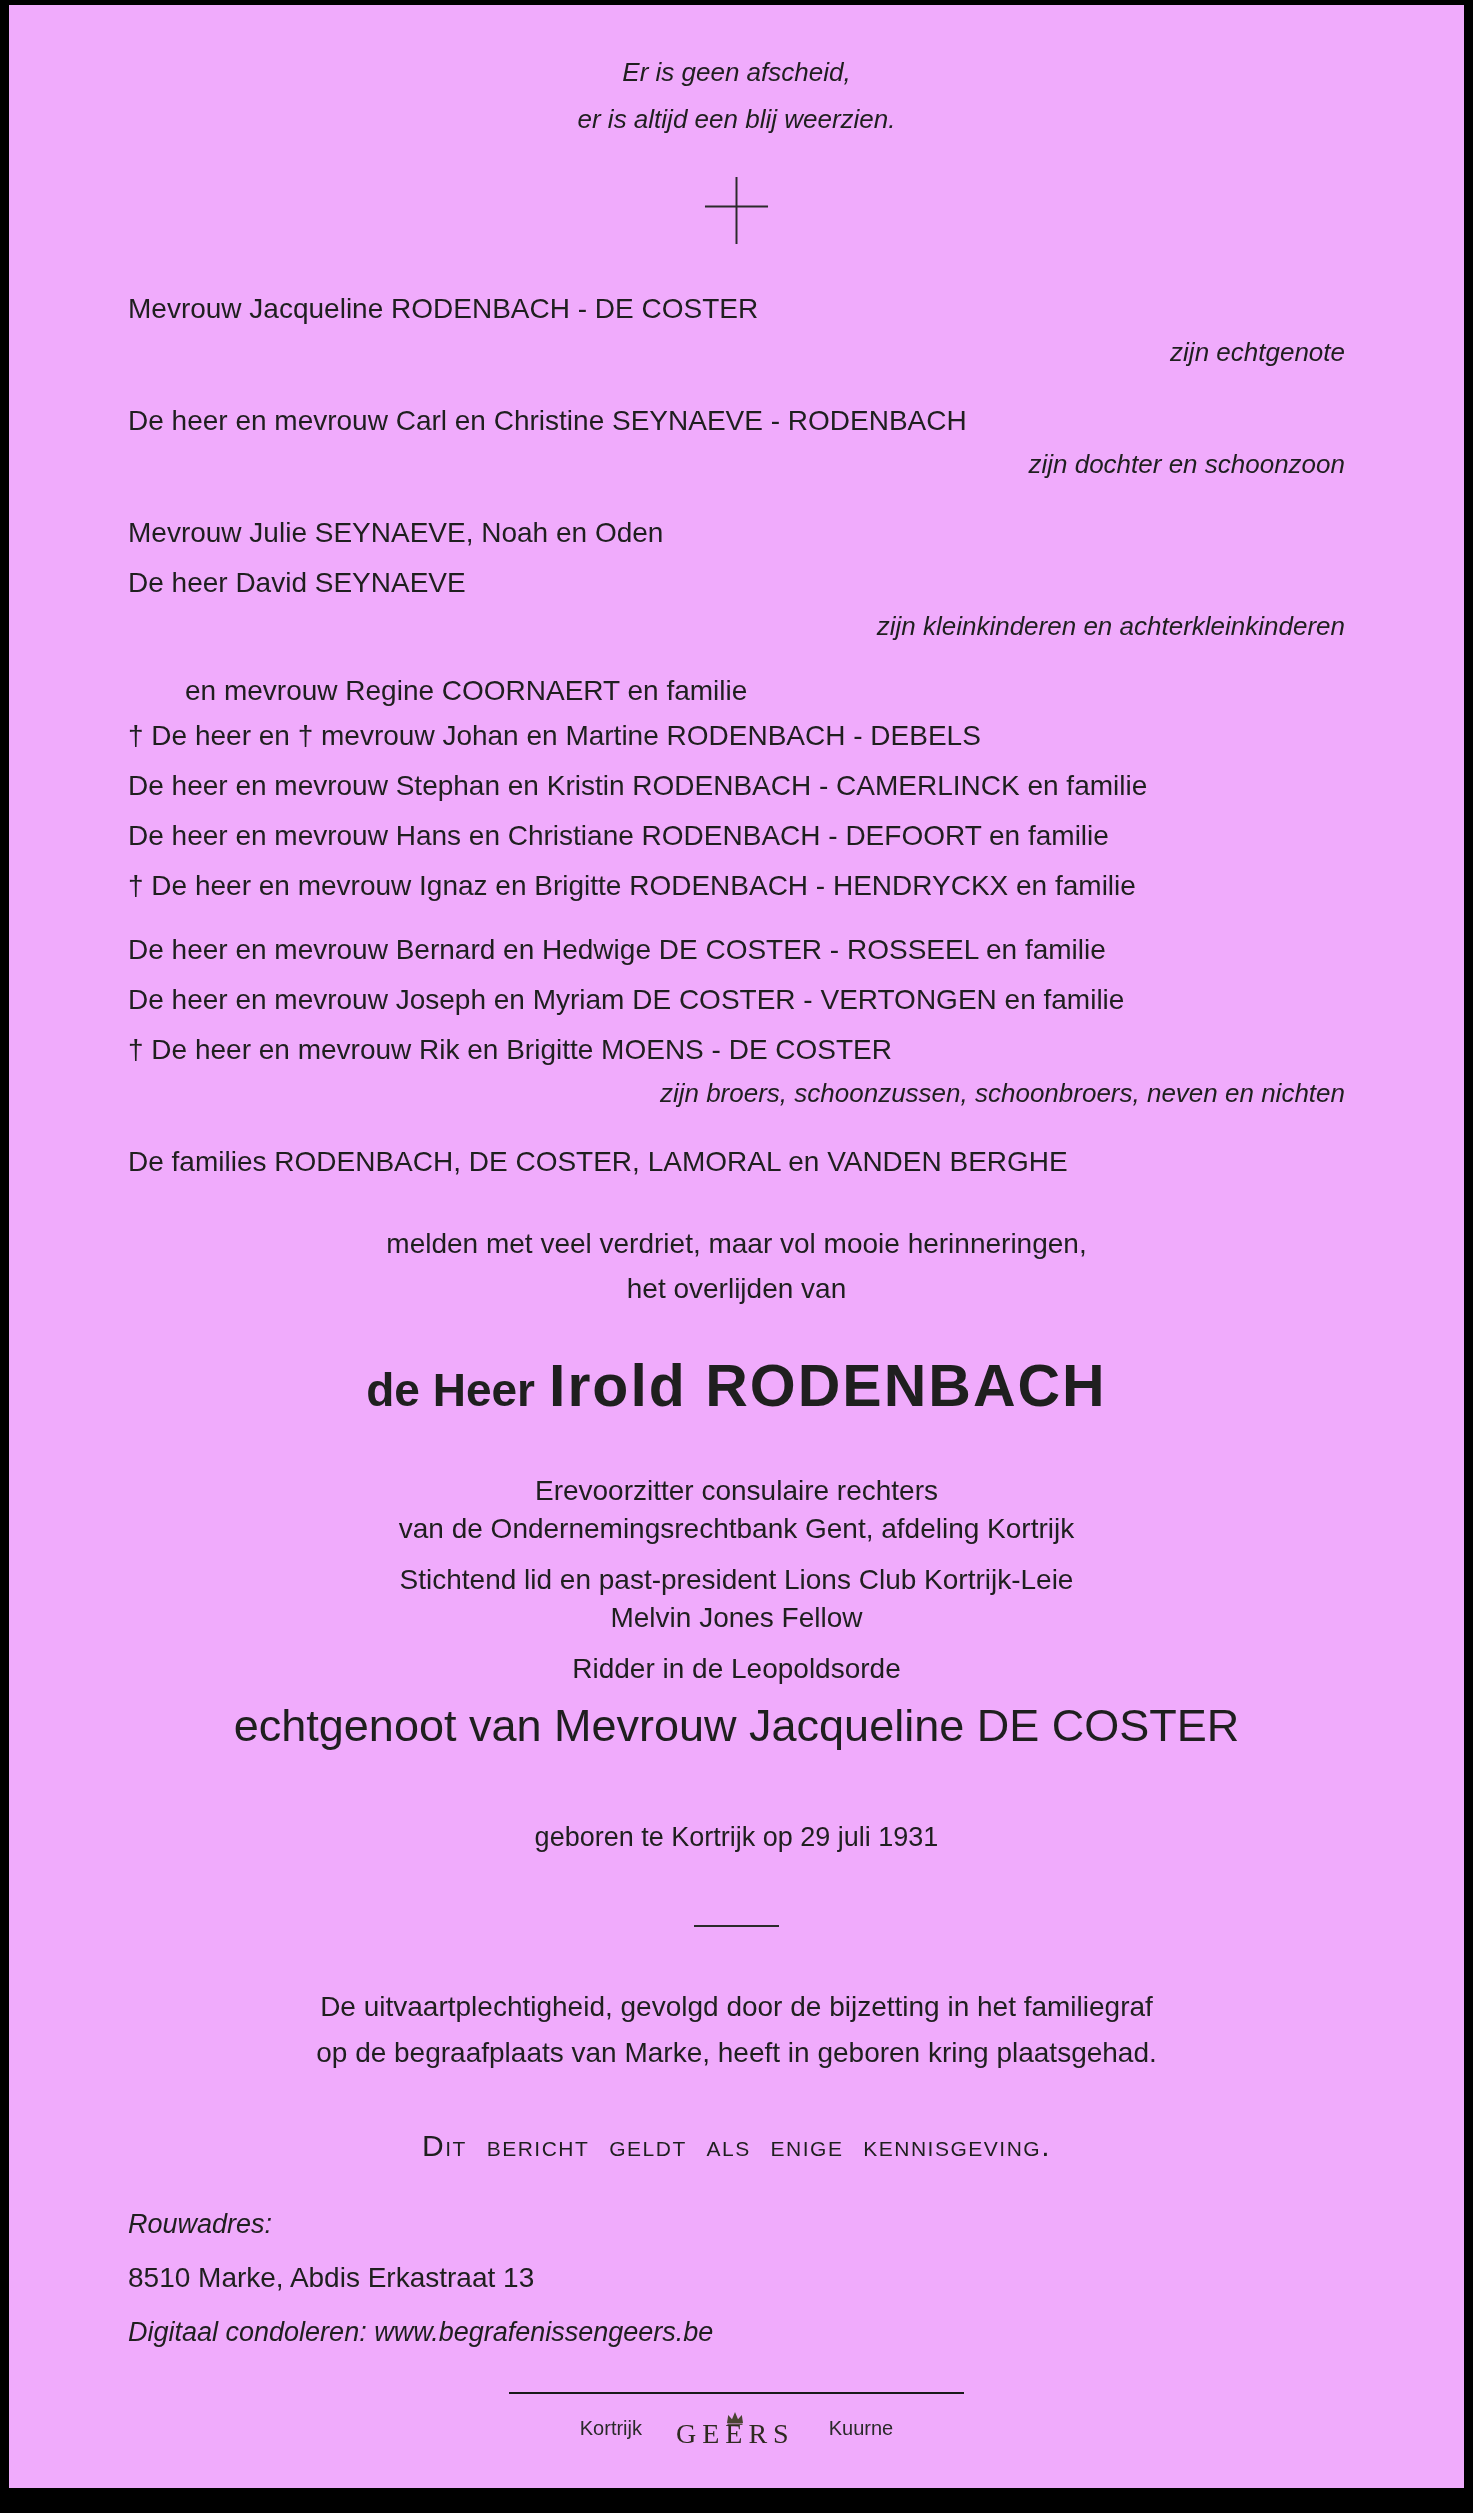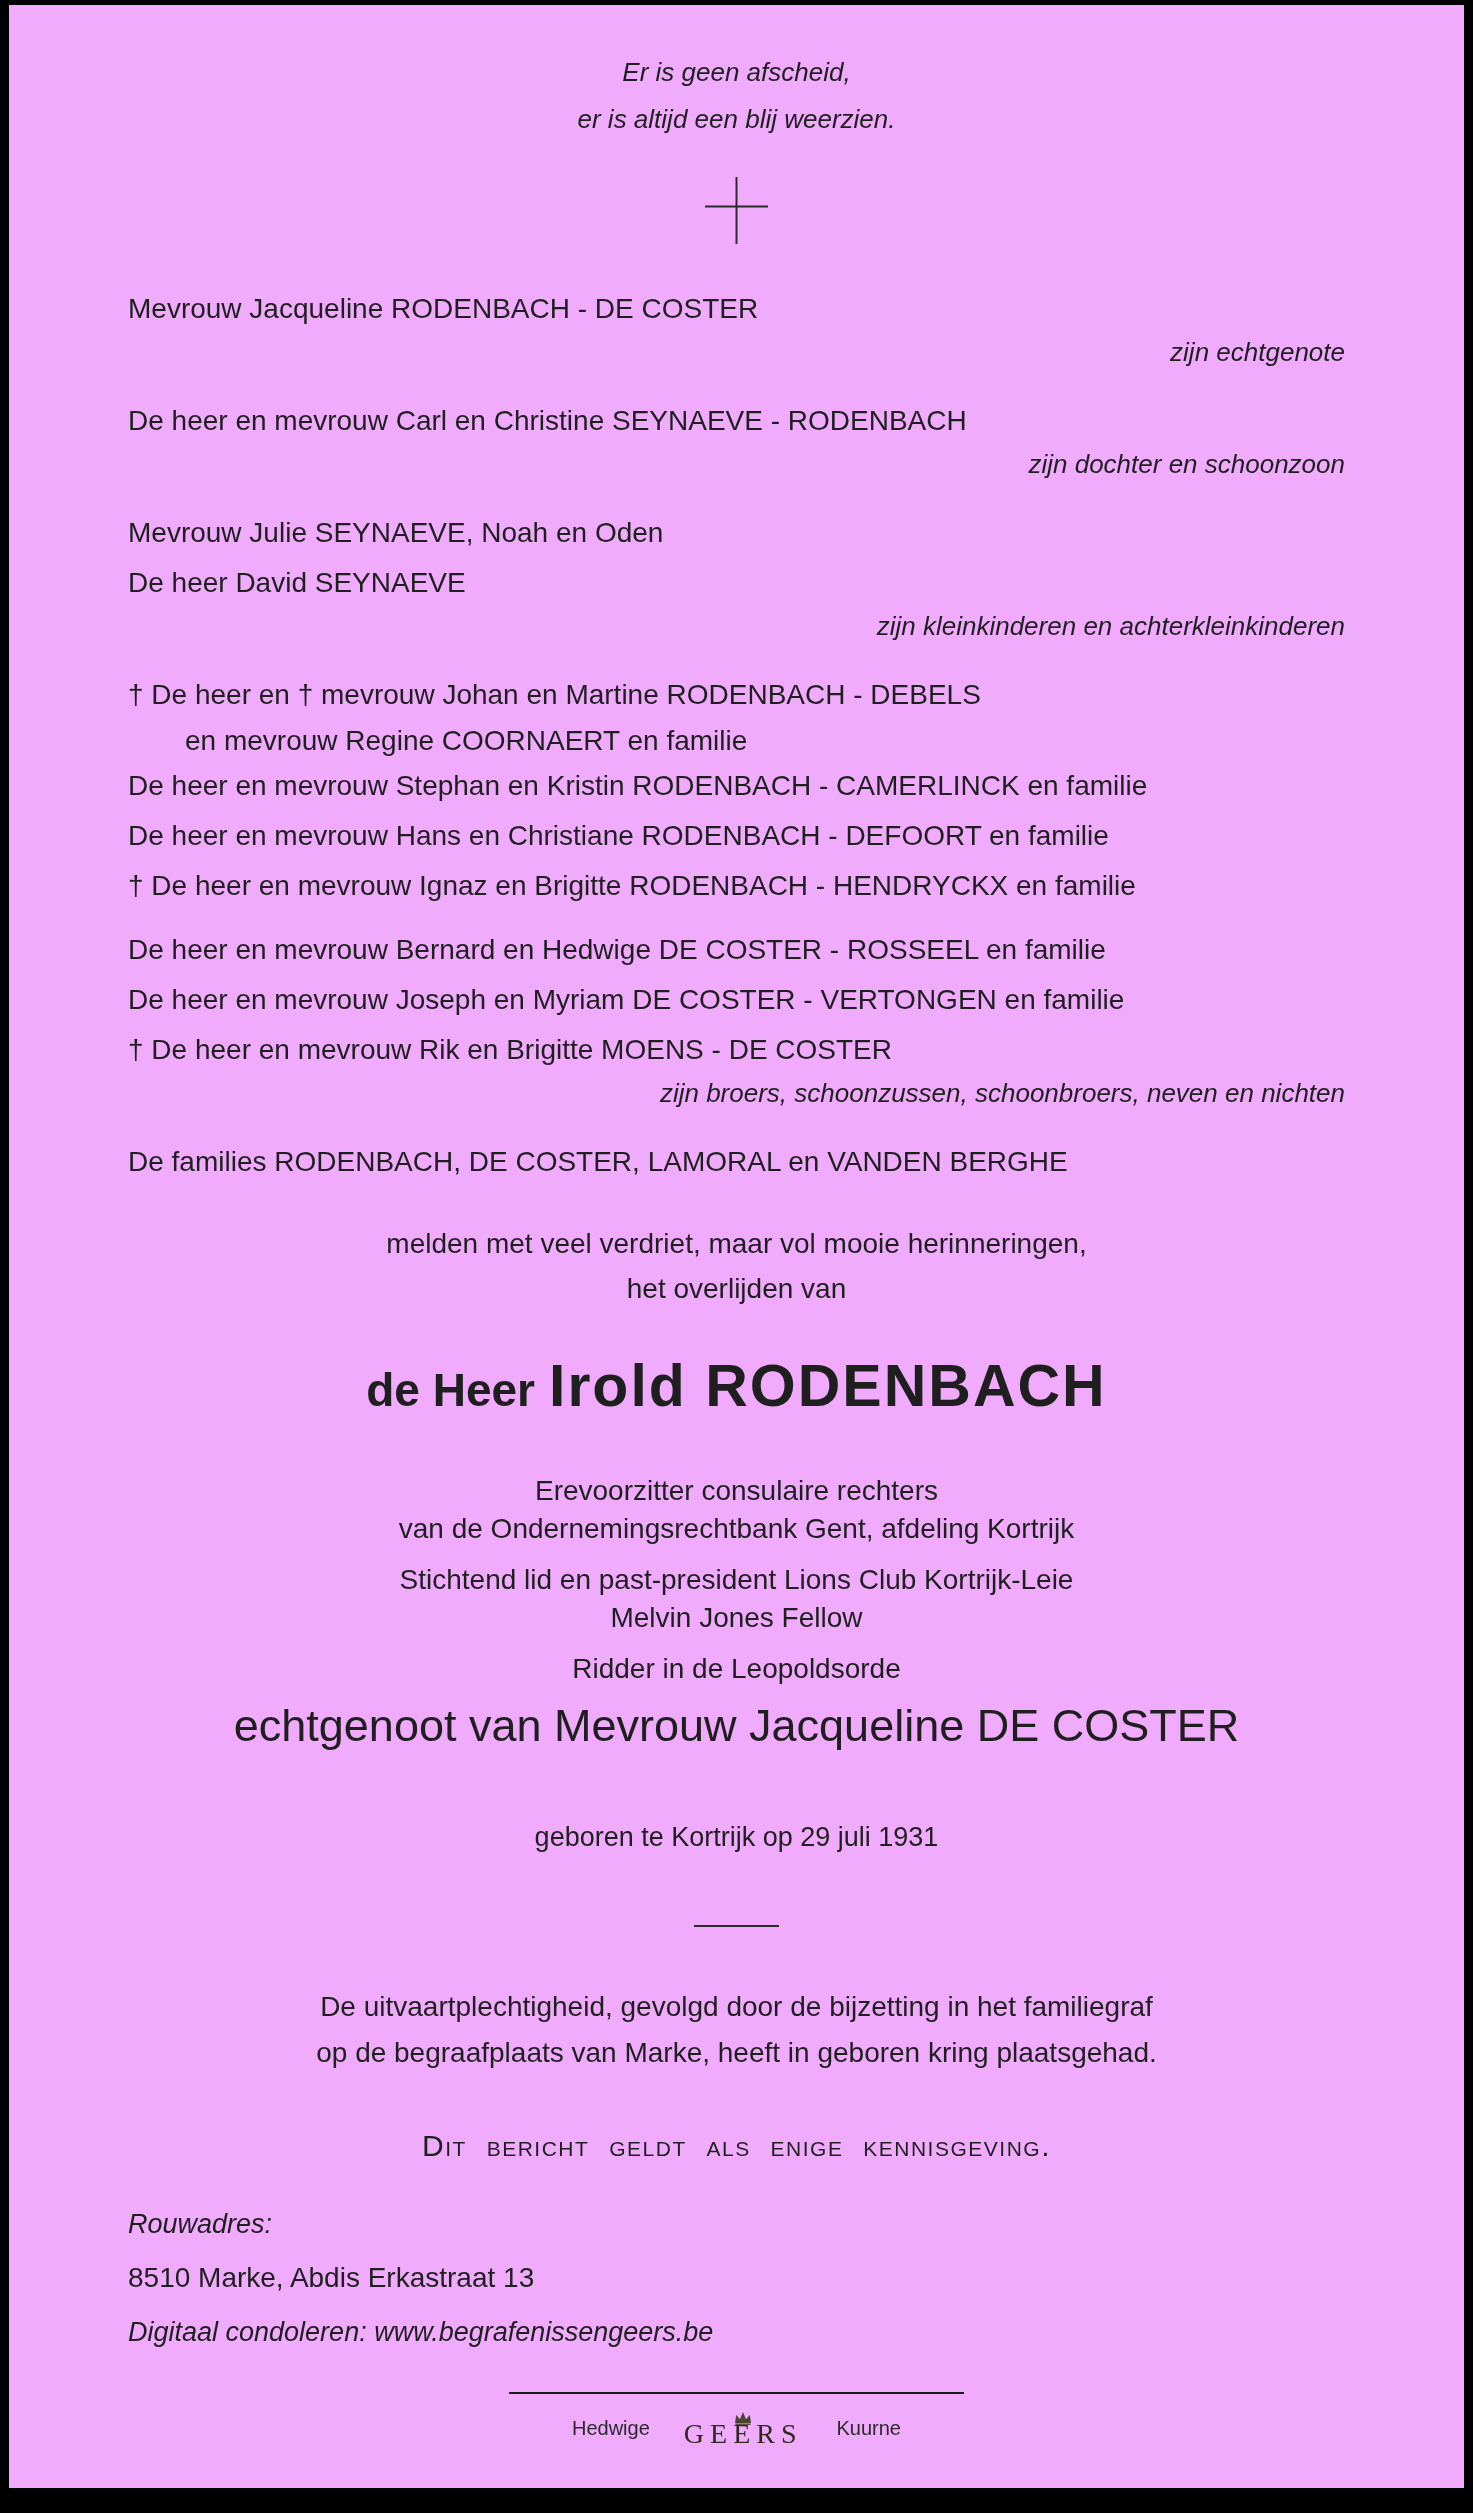--- a/index.html
+++ b/index.html
@@ -78,22 +78,22 @@
       <div class="relation">zijn dochter en schoonzoon</div>
     </div>
 
     <div class="group">
       <div class="m-line">Mevrouw Julie SEYNAEVE, Noah en Oden</div>
       <div class="m-line">De heer David SEYNAEVE</div>
       <div class="relation">zijn kleinkinderen en achterkleinkinderen</div>
     </div>
 
     <div class="group">
+      <div class="m-line tight indent">en mevrouw Regine COORNAERT en familie</div>
       <div class="m-line">† De heer en † mevrouw Johan en Martine RODENBACH - DEBELS</div>
-      <div class="m-line tight indent">en mevrouw Regine COORNAERT en familie</div>
       <div class="m-line">De heer en mevrouw Stephan en Kristin RODENBACH - CAMERLINCK en familie</div>
       <div class="m-line">De heer en mevrouw Hans en Christiane RODENBACH - DEFOORT en familie</div>
       <div class="m-line">† De heer en mevrouw Ignaz en Brigitte RODENBACH - HENDRYCKX en familie</div>
       <div class="m-line subgap">De heer en mevrouw Bernard en Hedwige DE COSTER - ROSSEEL en familie</div>
       <div class="m-line">De heer en mevrouw Joseph en Myriam DE COSTER - VERTONGEN en familie</div>
       <div class="m-line">† De heer en mevrouw Rik en Brigitte MOENS - DE COSTER</div>
       <div class="relation">zijn broers, schoonzussen, schoonbroers, neven en nichten</div>
     </div>
 
     <div class="group">
@@ -142,21 +142,21 @@
 
   <div class="address">
     <div class="address-label">Rouwadres:</div>
     <div class="address-line">8510 Marke, Abdis Erkastraat 13</div>
     <div class="condolence">Digitaal condoleren: www.begrafenissengeers.be</div>
   </div>
 
   <div class="footer">
     <div class="footer-rule"></div>
     <div class="footer-row">
-      <span class="footer-city">Hedwige</span>
+      <span class="footer-city">Kortrijk</span>
       <span class="brand">
         <span class="crown">
           <svg width="20" height="14" viewBox="0 0 20 14" aria-hidden="true">
             <path d="M2 12 L3.2 4 L7 8.2 L10 1 L13 8.2 L16.8 4 L18 12 Z" fill="#4a4433"></path>
             <rect x="2.5" y="12.5" width="15" height="1.4" fill="#4a4433"></rect>
           </svg>
         </span>
         <span>GEERS</span>
       </span>
       <span class="footer-city">Kuurne</span>

